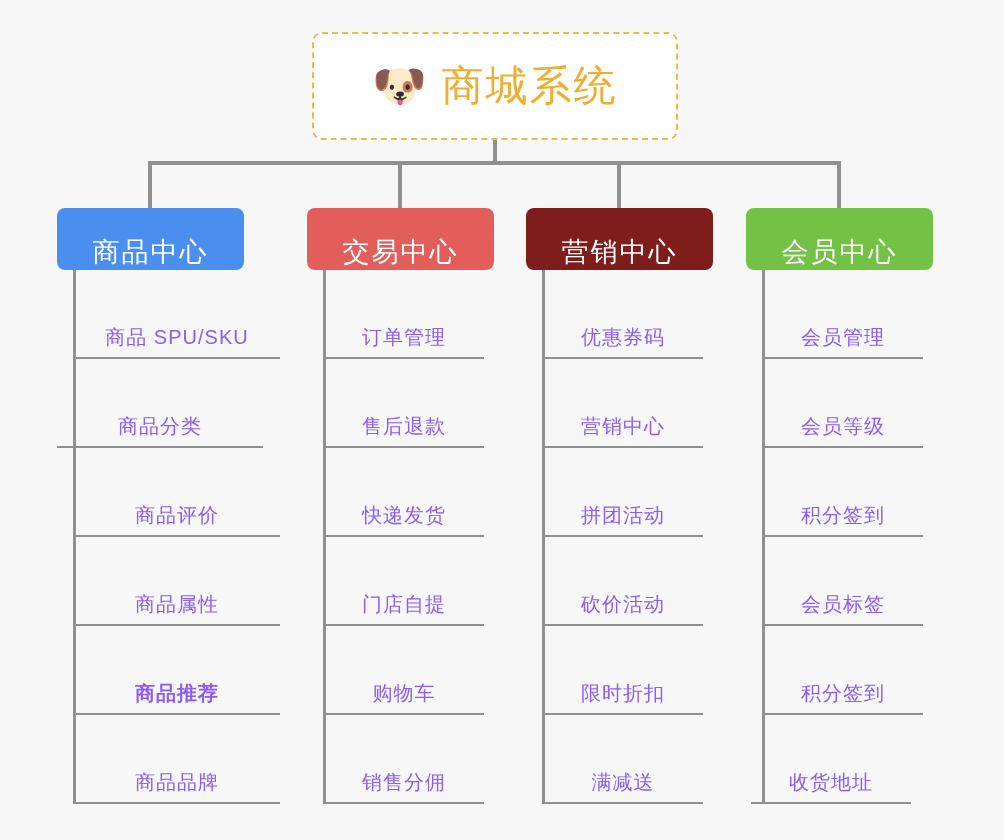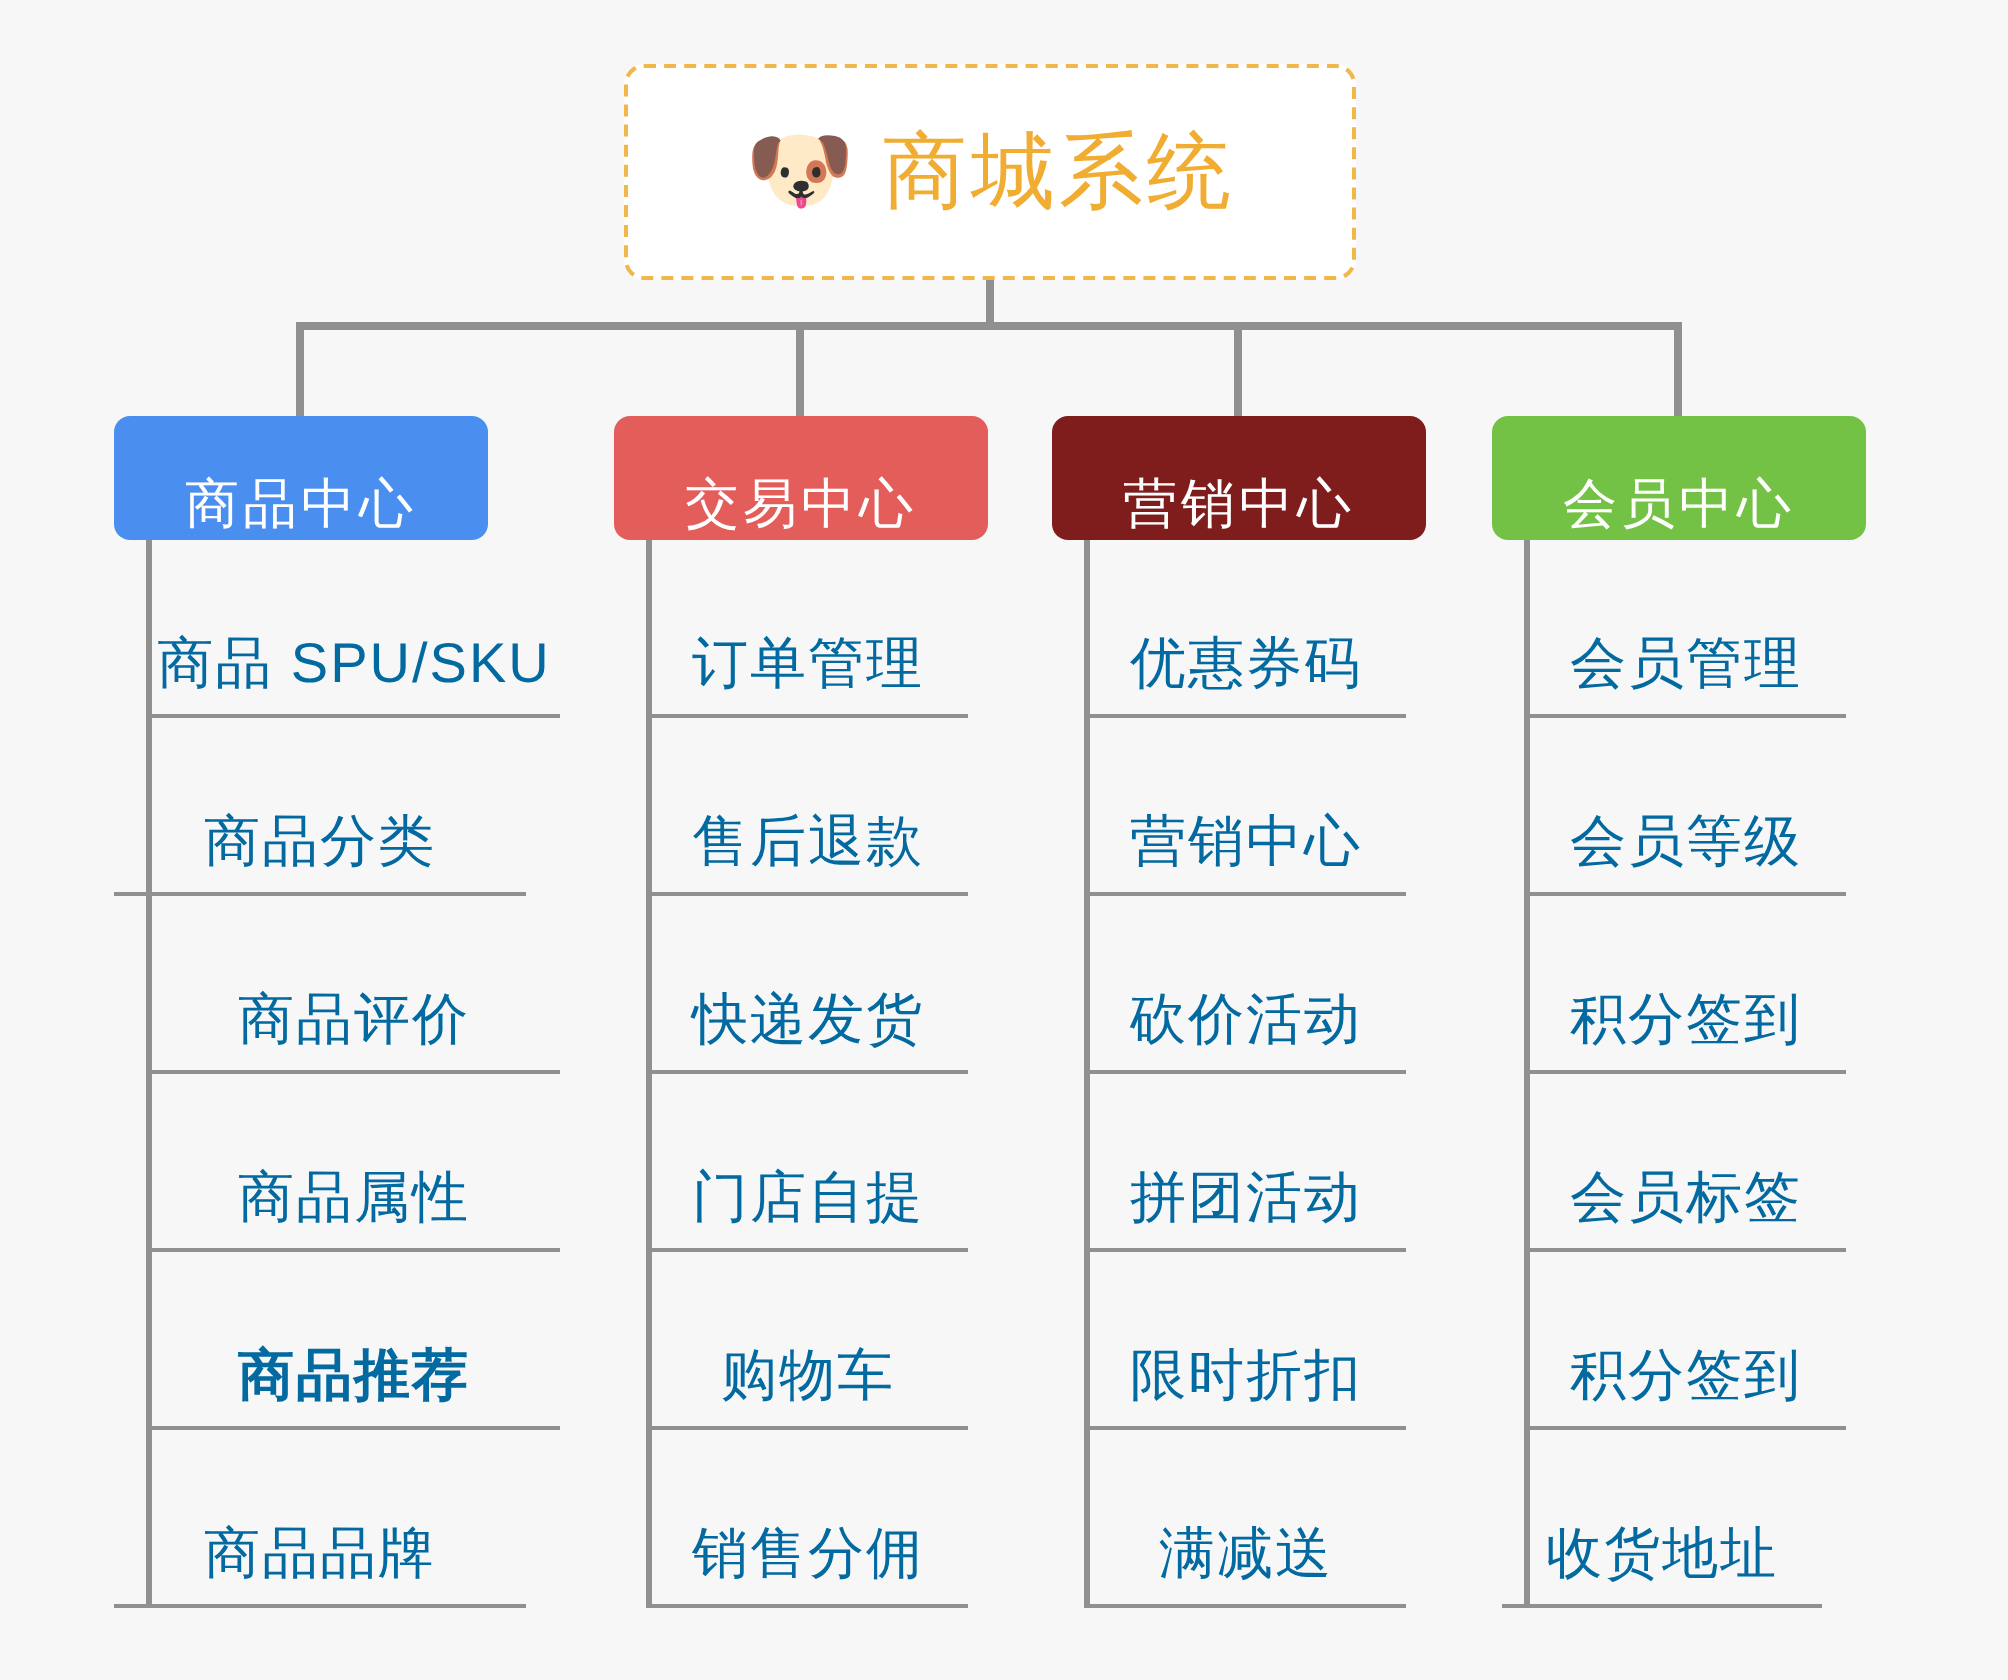--- a/index.html
+++ b/index.html
@@ -98,22 +98,22 @@
   .child-row {
     position: relative;
     height: 89px;
     box-sizing: border-box;
     border-bottom: 2px solid #909090;
     display: flex;
     align-items: flex-end;
     justify-content: center;
   }
   .child-label {
-    font-size: 28px;
-    color: #0369a1;
+    font-size: 20px;
+    color: #8b5cf6;
     letter-spacing: 1px;
     white-space: nowrap;
     padding-bottom: 6px;
   }
 </style>
 </head>
 <body>
 
 <div id="diagram">
 
@@ -149,21 +149,21 @@
           </div>
           <div class="child-row" style="width: 206px; margin-left: 17px;">
             <span class="child-label">商品评价</span>
           </div>
           <div class="child-row" style="width: 206px; margin-left: 17px;">
             <span class="child-label">商品属性</span>
           </div>
           <div class="child-row" style="width: 206px; margin-left: 17px; font-weight: bold;">
             <span class="child-label">商品推荐</span>
           </div>
-          <div class="child-row" style="width: 206px; ">
+          <div class="child-row" style="width: 206px; margin-left: 17px;">
             <span class="child-label">商品品牌</span>
           </div>
         </div>
       </div>
       <div class="column" style="left: 307px;">
         <div class="cat-box" style="width: 187px; background: rgb(227, 93, 91);">
           <span>交易中心</span>
         </div>
         <div class="children">
           <div class="spine" style="left: 16px; height: 534px;"></div>
@@ -193,24 +193,24 @@
         </div>
         <div class="children">
           <div class="spine" style="left: 16px; height: 534px;"></div>
           <div class="child-row" style="width: 160px; margin-left: 17px;">
             <span class="child-label">优惠券码</span>
           </div>
           <div class="child-row" style="width: 160px; margin-left: 17px;">
             <span class="child-label">营销中心</span>
           </div>
           <div class="child-row" style="width: 160px; margin-left: 17px;">
+            <span class="child-label">拼团活动</span>
+          </div>
+          <div class="child-row" style="width: 160px; margin-left: 17px;">
             <span class="child-label">砍价活动</span>
-          </div>
-          <div class="child-row" style="width: 160px; margin-left: 17px;">
-            <span class="child-label">拼团活动</span>
           </div>
           <div class="child-row" style="width: 160px; margin-left: 17px;">
             <span class="child-label">限时折扣</span>
           </div>
           <div class="child-row" style="width: 160px; margin-left: 17px;">
             <span class="child-label">满减送</span>
           </div>
         </div>
       </div>
       <div class="column" style="left: 746px;">

